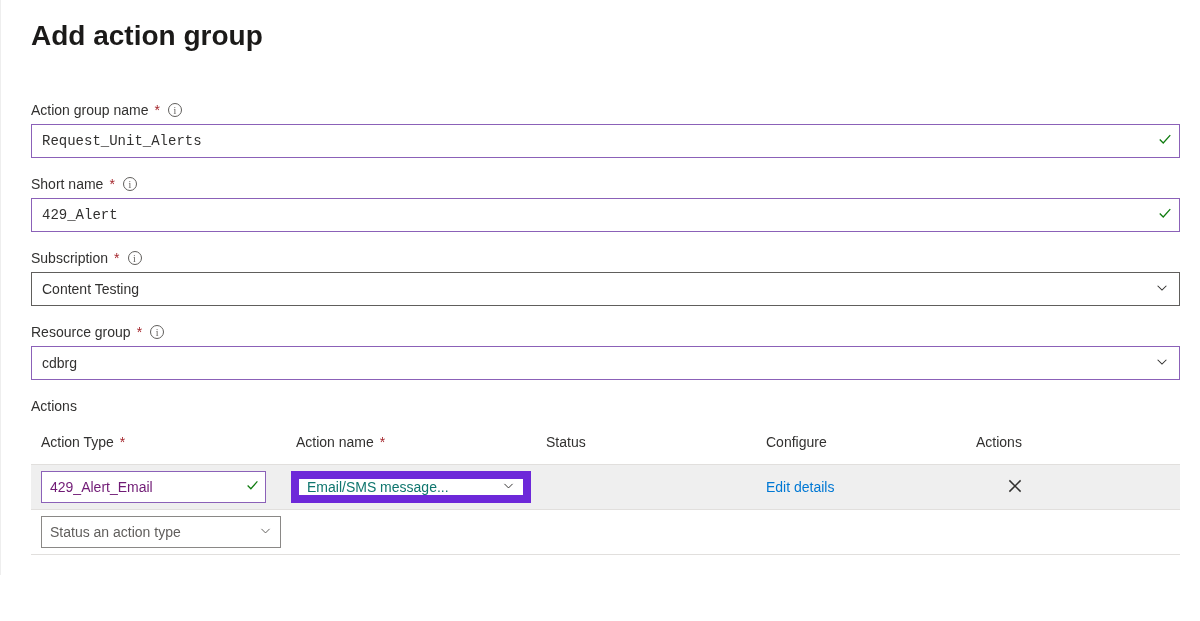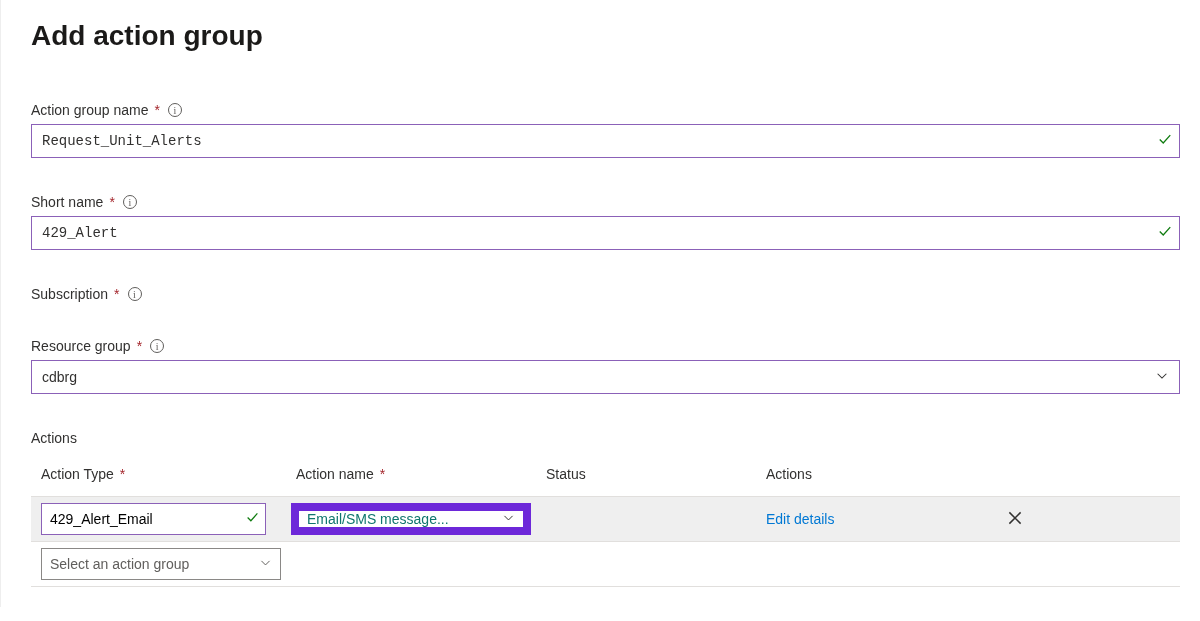--- a/index.html
+++ b/index.html
@@ -15,21 +15,21 @@
       background: #fff;
       border-left: 1px solid #eee;
     }
     .page-title {
       font-size: 28px;
       font-weight: 600;
       margin-bottom: 50px;
       color: #1b1a19;
     }
     .field-group {
-      margin-bottom: 36px;
+      margin-bottom: 18px;
     }
     .field-label {
       font-size: 14px;
       color: #323130;
       margin-bottom: 6px;
       display: flex;
       align-items: center;
       gap: 4px;
     }
     .required-star {
@@ -146,21 +146,21 @@
     .cell-input.gray-border {
       border: 1px solid #8a8886;
       color: #605e5c;
     }
     .cell-input input {
       border: none;
       outline: none;
       width: 100%;
       font-family: inherit;
       font-size: 14px;
-      color: #000000;
+      color: #701a75;
       background: transparent;
     }
     .cell-input input::placeholder {
       color: #605e5c;
     }
     .cell-select {
       position: relative;
       height: 32px;
       padding: 4px 28px 4px 8px;
       font-size: 14px;
@@ -243,20 +243,28 @@
     </span>
   </div>
 </div>
 
 <div class="field-group">
   <div class="field-label">
     <span>Subscription</span>
     <span class="required-star">*</span>
     <span class="info-icon">i</span>
   </div>
+  <div class="select-field">
+    <span>Content Testing</span>
+    <span class="chevron-down">
+      <svg width="14" height="14" viewBox="0 0 16 16">
+          <path d="M3 6 L8 11 L13 6" stroke="#323130" stroke-width="1.2" fill="none"></path>
+        </svg>
+    </span>
+  </div>
 </div>
 
 <div class="field-group">
   <div class="field-label">
     <span>Resource group</span>
     <span class="required-star">*</span>
     <span class="info-icon">i</span>
   </div>
   <div class="select-field validated">
     <span>cdbrg</span>
@@ -274,20 +282,21 @@
   <div class="table-header">
     <div class="col col-type">
       <span>Action Type</span>
       <span class="required-star">*</span>
     </div>
     <div class="col col-name">
       <span>Action name</span>
       <span class="required-star">*</span>
     </div>
     <div class="col col-status">Status</div>
+    <div class="col col-configure">Configure</div>
     <div class="col col-actions">Actions</div>
   </div>
 
   <div class="table-row filled">
     <div class="col-name">
       <div class="cell-input">
         <input type="text" value="429_Alert_Email" style="">
         <span class="small-check">
           <svg width="13" height="13" viewBox="0 0 16 16">
               <path d="M2 8 L6 12 L14 3" stroke="#107c10" stroke-width="1.5" fill="none"></path>
@@ -314,21 +323,21 @@
         <svg width="18" height="18" viewBox="0 0 16 16">
             <path d="M3 3 L13 13 M13 3 L3 13" stroke="#323130" stroke-width="1.3" fill="none"></path>
           </svg>
       </span>
     </div>
   </div>
 
   <div class="table-row empty">
     <div class="col-type">
       <div class="cell-select gray-border">
-        <span>Select an action group</span>
+        <span>Status an action type</span>
         <span class="small-chevron">
           <svg width="13" height="13" viewBox="0 0 16 16">
               <path d="M3 6 L8 11 L13 6" stroke="#605e5c" stroke-width="1.2" fill="none"></path>
             </svg>
         </span>
       </div>
     </div>
     <div class="col-status"></div>
     <div class="col-configure"></div>
     <div class="col-actions"></div>

